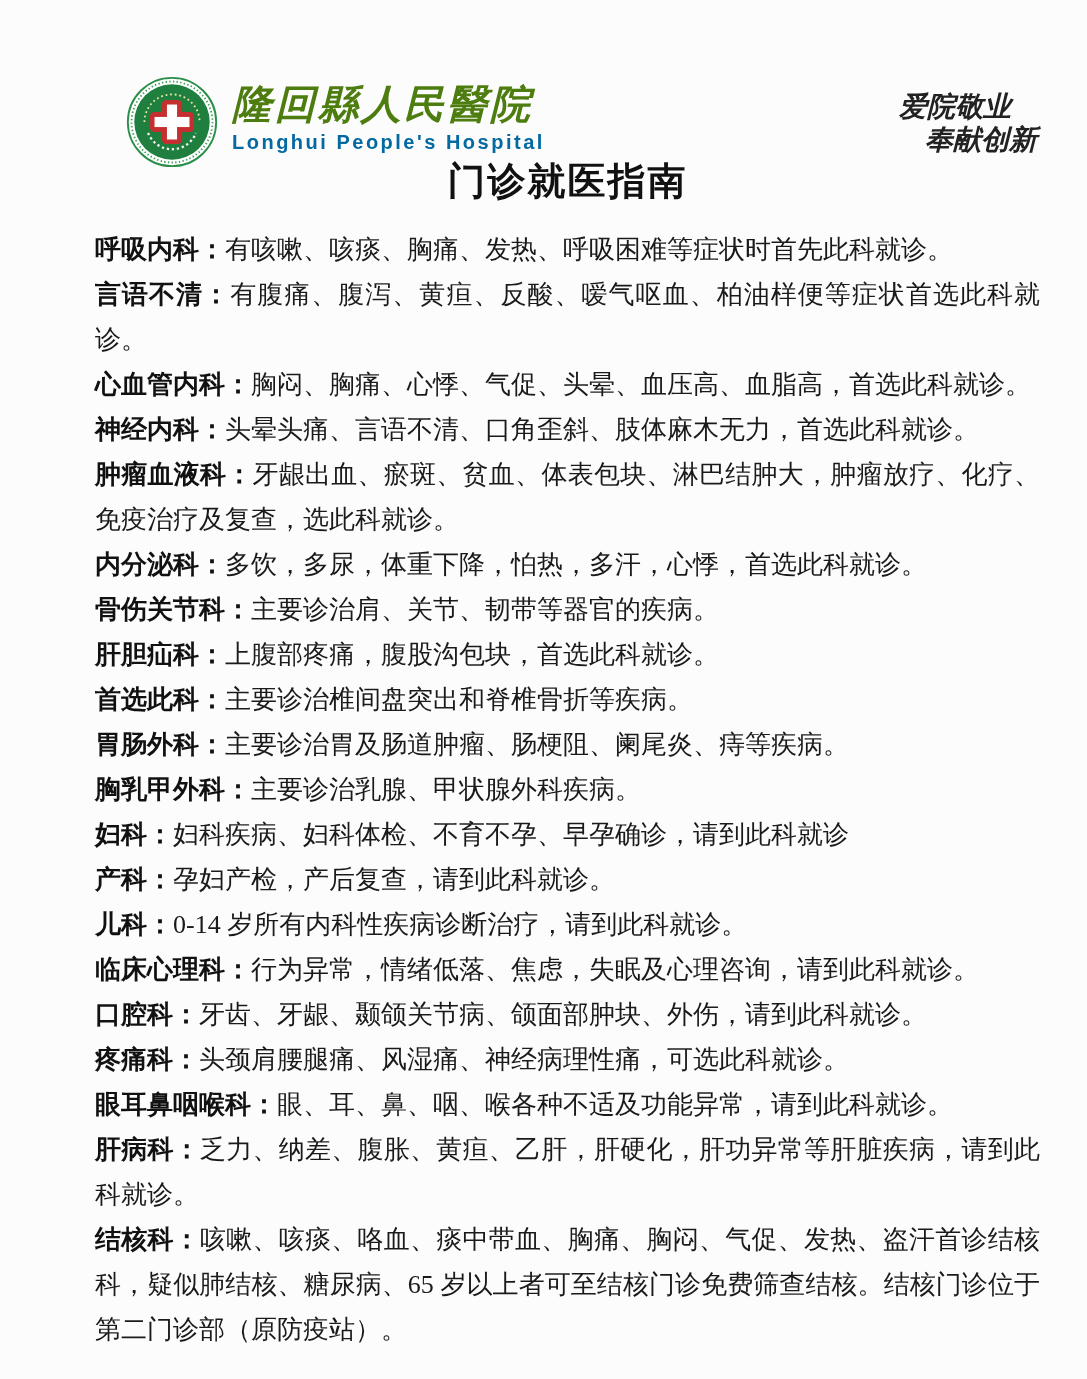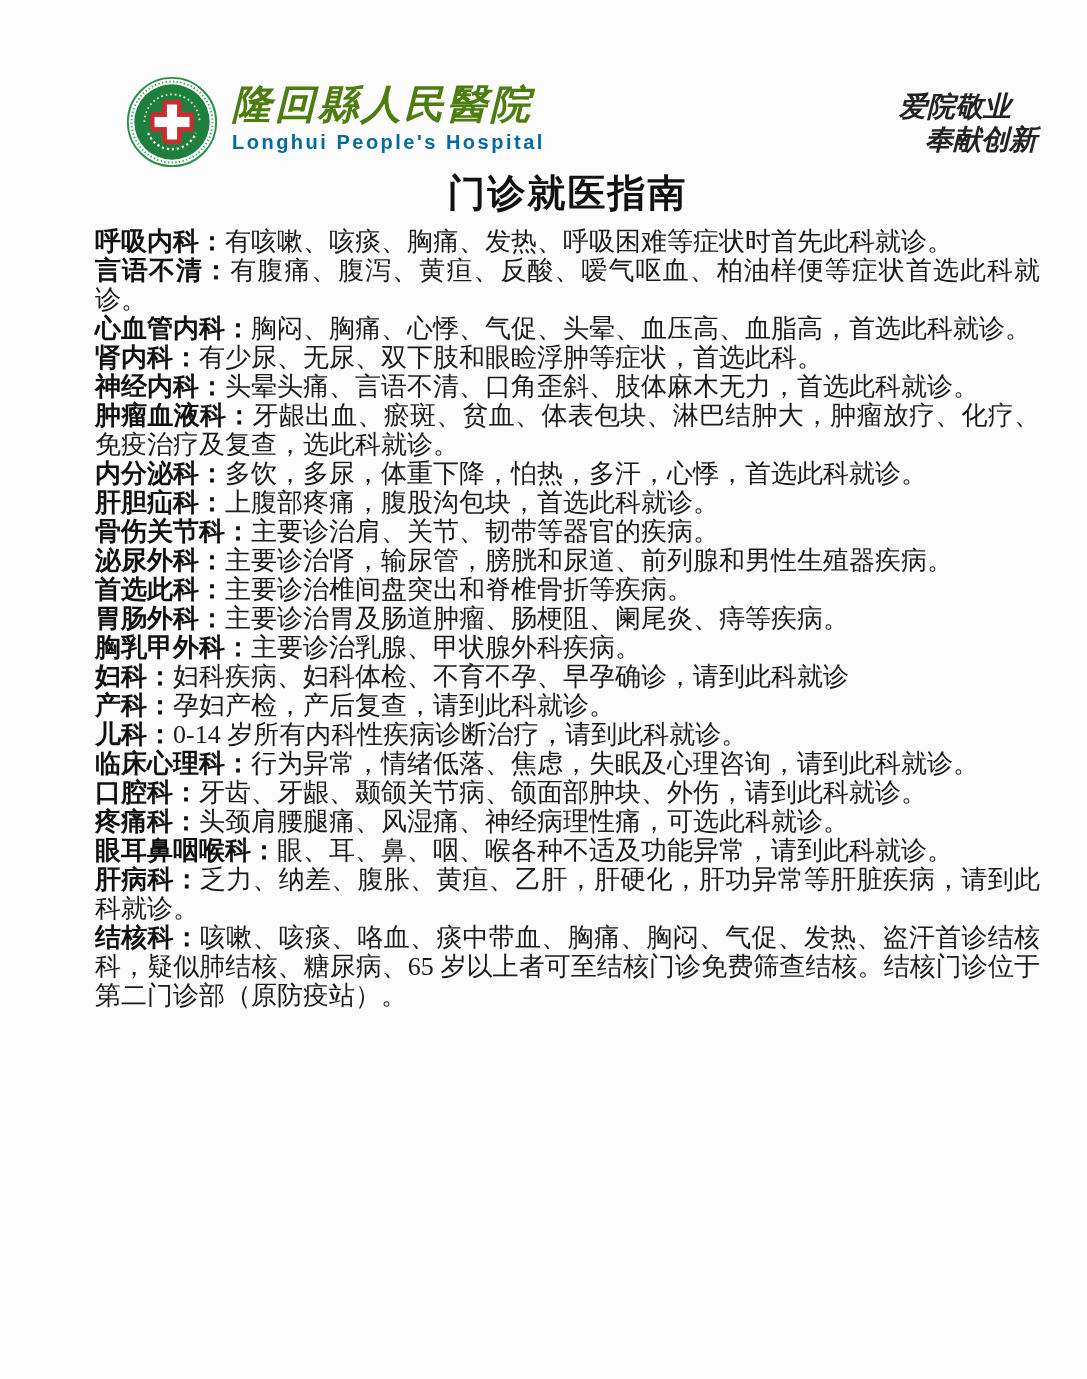--- a/index.html
+++ b/index.html
@@ -32,31 +32,31 @@
   }
   .motto {
     position: absolute; right: 50px; top: 90px;
     font-style: italic; font-weight: bold;
     font-size: 28px; color: #222; line-height: 33px;
   }
   .motto-line2 { padding-left: 26px; }
 
   
   .doc-title {
-    position: absolute; top: 168px; left: 95px; width: 945px;
+    position: absolute; top: 156px; left: 95px; width: 945px;
     margin: 0; text-align: center;
     font-size: 38px; font-weight: bold; color: #111;
     font-family: "Liberation Sans", "DejaVu Sans", sans-serif;
     letter-spacing: 2px;
   }
 
   
   .content {
     position: absolute; top: 227px; left: 95px; width: 945px;
-    font-size: 26px; line-height: 29px;
+    font-size: 26px; line-height: 45px;
     text-align: justify; text-justify: inter-ideograph;
   }
   .dept { margin: 0; }
   .dept-name {
     font-weight: bold; color: #111;
     font-family: "Liberation Sans", "DejaVu Sans", sans-serif;
   }
   .dept-desc { color: #1a1a1a; }
 </style>
 </head>
@@ -93,33 +93,31 @@
   <h1 class="doc-title">门诊就医指南</h1>
 
   <main class="content">
 
       <p class="dept"><span class="dept-name">呼吸内科：</span><span class="dept-desc">有咳嗽、咳痰、胸痛、发热、呼吸困难等症状时首先此科就诊。</span></p>
 
       <p class="dept"><span class="dept-name">言语不清：</span><span class="dept-desc">有腹痛、腹泻、黄疸、反酸、嗳气呕血、柏油样便等症状首选此科就诊。</span></p>
 
       <p class="dept"><span class="dept-name">心血管内科：</span><span class="dept-desc">胸闷、胸痛、心悸、气促、头晕、血压高、血脂高，首选此科就诊。</span></p>
 
-      <p class="dept"><span class="dept-name">肾内科：</span><span class="dept-desc">有少尿、无尿、双下肢和眼睑浮肿等症状，首选此科。</span></p>
 
       <p class="dept"><span class="dept-name">神经内科：</span><span class="dept-desc">头晕头痛、言语不清、口角歪斜、肢体麻木无力，首选此科就诊。</span></p>
 
       <p class="dept"><span class="dept-name">肿瘤血液科：</span><span class="dept-desc">牙龈出血、瘀斑、贫血、体表包块、淋巴结肿大，肿瘤放疗、化疗、免疫治疗及复查，选此科就诊。</span></p>
 
       <p class="dept"><span class="dept-name">内分泌科：</span><span class="dept-desc">多饮，多尿，体重下降，怕热，多汗，心悸，首选此科就诊。</span></p>
 
+      <p class="dept"><span class="dept-name">骨伤关节科：</span><span class="dept-desc">主要诊治肩、关节、韧带等器官的疾病。</span></p>
+
       <p class="dept"><span class="dept-name">肝胆疝科：</span><span class="dept-desc">上腹部疼痛，腹股沟包块，首选此科就诊。</span></p>
 
-      <p class="dept"><span class="dept-name">骨伤关节科：</span><span class="dept-desc">主要诊治肩、关节、韧带等器官的疾病。</span></p>
-
-      <p class="dept"><span class="dept-name">泌尿外科：</span><span class="dept-desc">主要诊治肾，输尿管，膀胱和尿道、前列腺和男性生殖器疾病。</span></p>
 
       <p class="dept"><span class="dept-name">首选此科：</span><span class="dept-desc">主要诊治椎间盘突出和脊椎骨折等疾病。</span></p>
 
       <p class="dept"><span class="dept-name">胃肠外科：</span><span class="dept-desc">主要诊治胃及肠道肿瘤、肠梗阻、阑尾炎、痔等疾病。</span></p>
 
       <p class="dept"><span class="dept-name">胸乳甲外科：</span><span class="dept-desc">主要诊治乳腺、甲状腺外科疾病。</span></p>
 
       <p class="dept"><span class="dept-name">妇科：</span><span class="dept-desc">妇科疾病、妇科体检、不育不孕、早孕确诊，请到此科就诊</span></p>
 
       <p class="dept"><span class="dept-name">产科：</span><span class="dept-desc">孕妇产检，产后复查，请到此科就诊。</span></p>

